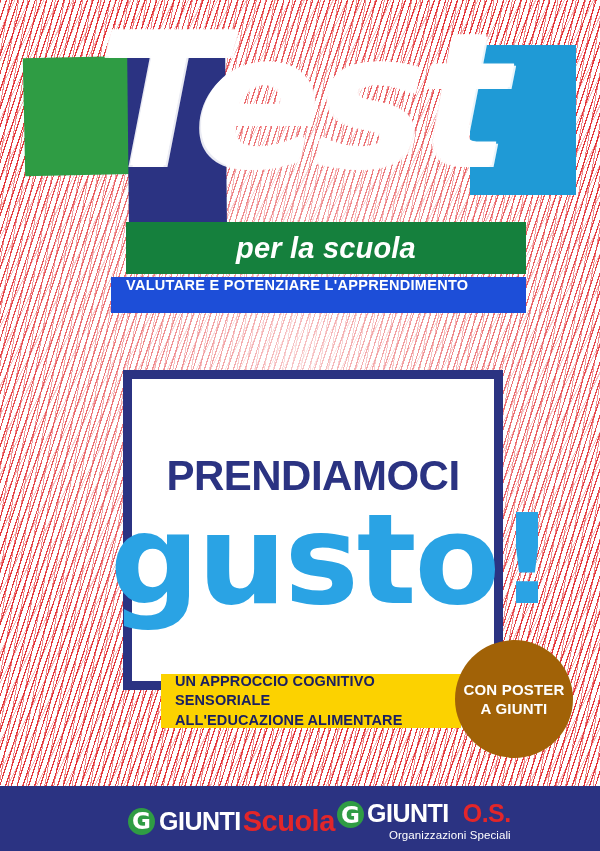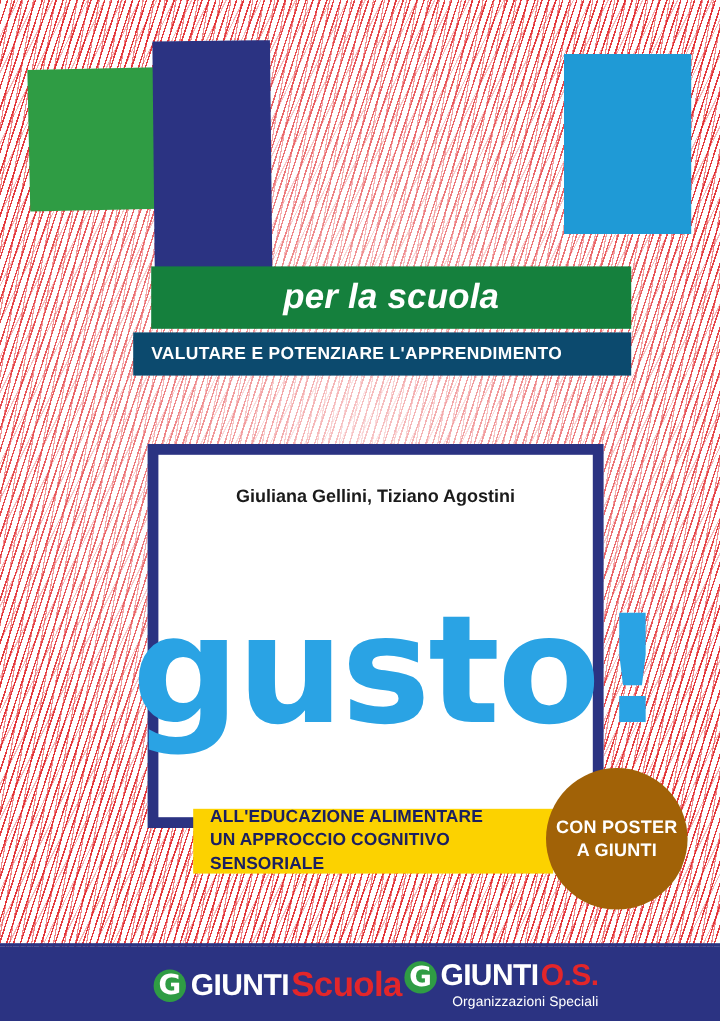--- a/index.html
+++ b/index.html
@@ -120,23 +120,22 @@
     letter-spacing: 0.2px;
   }
 
   
   .band-navy {
     position: absolute;
     left: 111px;
     top: 277px;
     width: 415px;
     height: 36px;
-    background: #0c4a6e;
-    display: flex;
-    align-items: center;
+    background: #1d4ed8;
+    display: flex;
     padding-left: 15px;
     box-sizing: border-box;
   }
   .band-navy span {
     color: #ffffff;
     font-size: 14.5px;
     font-weight: bold;
     letter-spacing: 0.3px;
   }
 
@@ -324,21 +323,21 @@
     color: #ffffff;
     font-size: 25px;
     font-weight: bold;
     letter-spacing: -0.5px;
   }
   .os-abbr {
     color: #e2262a;
     font-size: 25px;
     font-weight: bold;
     letter-spacing: -0.5px;
-    margin-left: 2px;
+    margin-left: 14px;
   }
   .os-sub {
     color: #ffffff;
     font-size: 11.5px;
     margin-top: 1px;
     letter-spacing: 0.1px;
     text-align: right;
   }
 </style>
 </head>
@@ -346,39 +345,40 @@
 
 <div class="cover">
 
   <div class="bg-hatch"></div>
   <div class="bg-fade"></div>
 
   <div class="block block-green"></div>
   <div class="block block-navy"></div>
   <div class="block block-cyan"></div>
 
+  <div class="title-test">Test</div>
 
   <div class="band-red">
     <span>per la scuola</span>
   </div>
 
   <div class="band-navy">
     <span>VALUTARE E POTENZIARE L'APPRENDIMENTO</span>
   </div>
 
   <div class="panel"></div>
 
-  <div class="authors">Giuliana Gellini, Tiziano Agostini</div>
-
+
+  <div class="book-title">PRENDIAMOCI</div>
 
   <div class="book-title-script">gusto!</div>
 
   <div class="band-yellow">
+    <span>UN APPROCCIO COGNITIVO SENSORIALE</span>
     <span>ALL'EDUCAZIONE ALIMENTARE</span>
-    <span>UN APPROCCIO COGNITIVO SENSORIALE</span>
   </div>
 
   <div class="sticker">
     <span>CON POSTER</span>
     <span>A GIUNTI</span>
   </div>
 
   <div class="footer"></div>
 
   <div class="logo-giunti-scuola">

